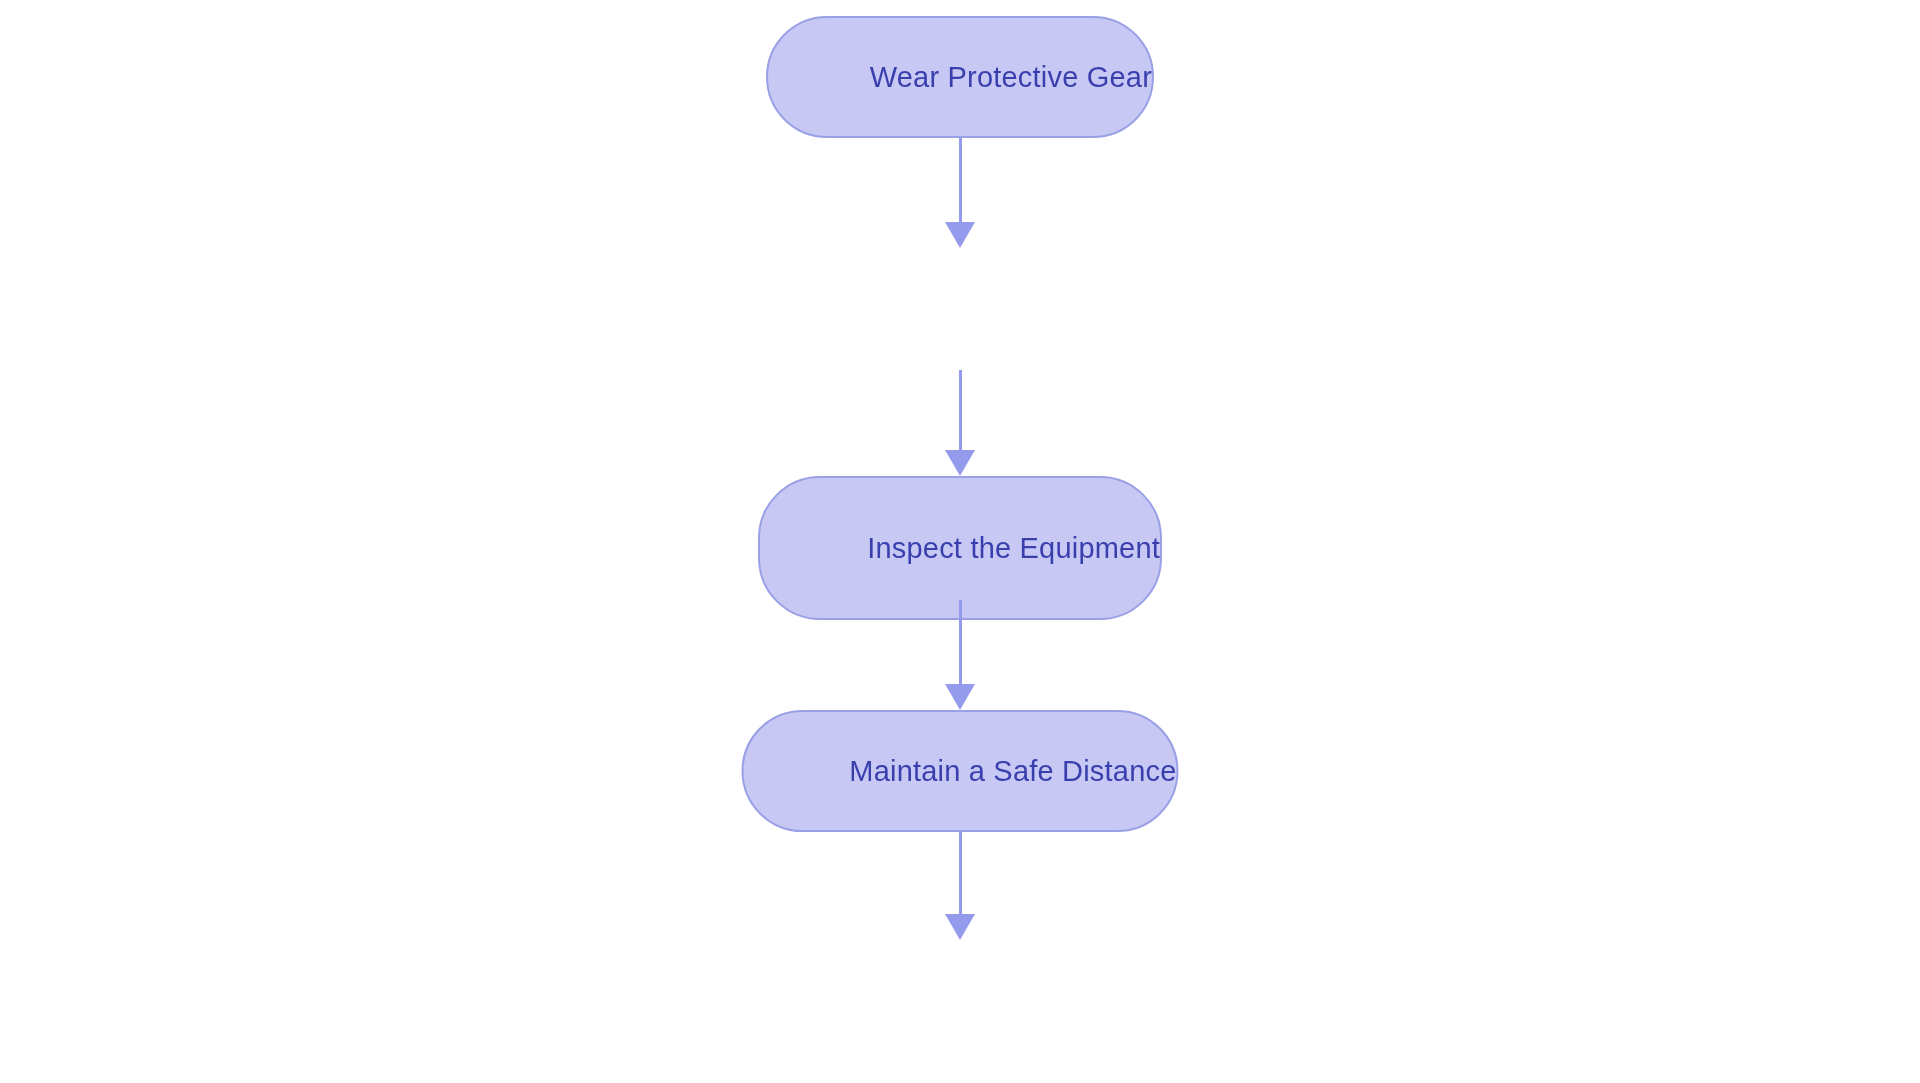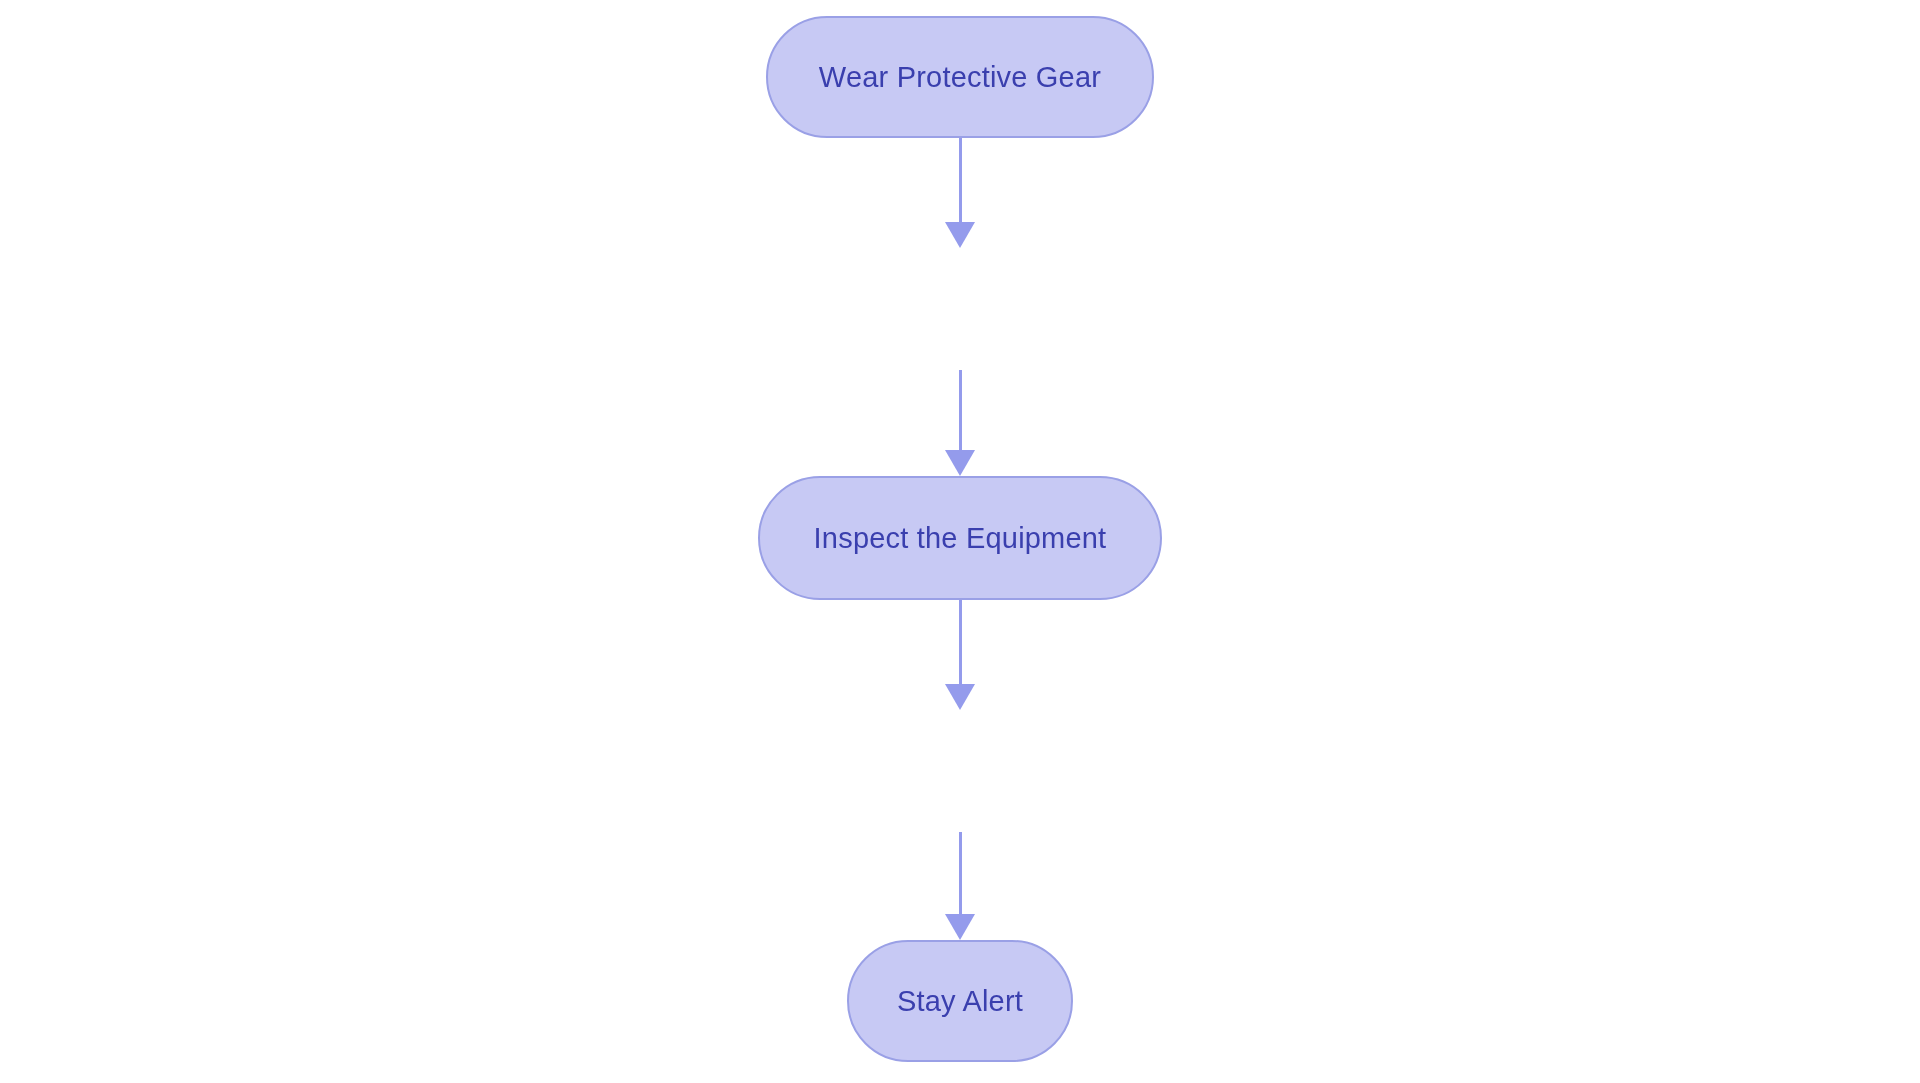--- a/index.html
+++ b/index.html
@@ -22,32 +22,32 @@
     background: var(--background);
     font-family: "Liberation Sans", sans-serif;
     overflow: hidden;
   }
   .node {
     position: absolute;
     left: 50%;
     transform: translateX(-50%);
     display: flex;
     align-items: center;
-    justify-content: center;
+    justify-content: flex-end;
     background: var(--node-fill);
     border: 2px solid var(--node-border);
     border-radius: 62px;
     color: var(--node-text);
     font-size: 29px;
     letter-spacing: 0.2px;
     white-space: nowrap;
   }
   .node-0 { top: 16px;  width: 388px; height: 122px; }
   .node-1 { top: 248px; width: 324px; height: 122px; }
-  .node-2 { top: 476px; width: 404px; height: 124px; }
+  .node-2 { top: 476px; width: 404px; height: 144px; }
   .node-3 { top: 710px; width: 437px; height: 122px; }
   .node-4 { top: 940px; width: 226px; height: 122px; }
 
   .edge {
     position: absolute;
     left: 50%;
     transform: translateX(-50%);
     width: 32px;
     display: flex;
     flex-direction: column;
@@ -94,23 +94,23 @@
 
   <div class="node node-2">
     <span class="node-label">Inspect the Equipment</span>
   </div>
 
   <div class="edge edge-2">
     <div class="shaft"></div>
     <div class="head"></div>
   </div>
 
+  <div class="node node-3">
+    <span class="node-label">Maintain a Safe Distance</span>
+  </div>
 
   <div class="edge edge-3">
     <div class="shaft"></div>
     <div class="head"></div>
   </div>
 
-  <div class="node node-4">
-    <span class="node-label">Stay Alert</span>
-  </div>
 
 </div>
 
 </body></html>

